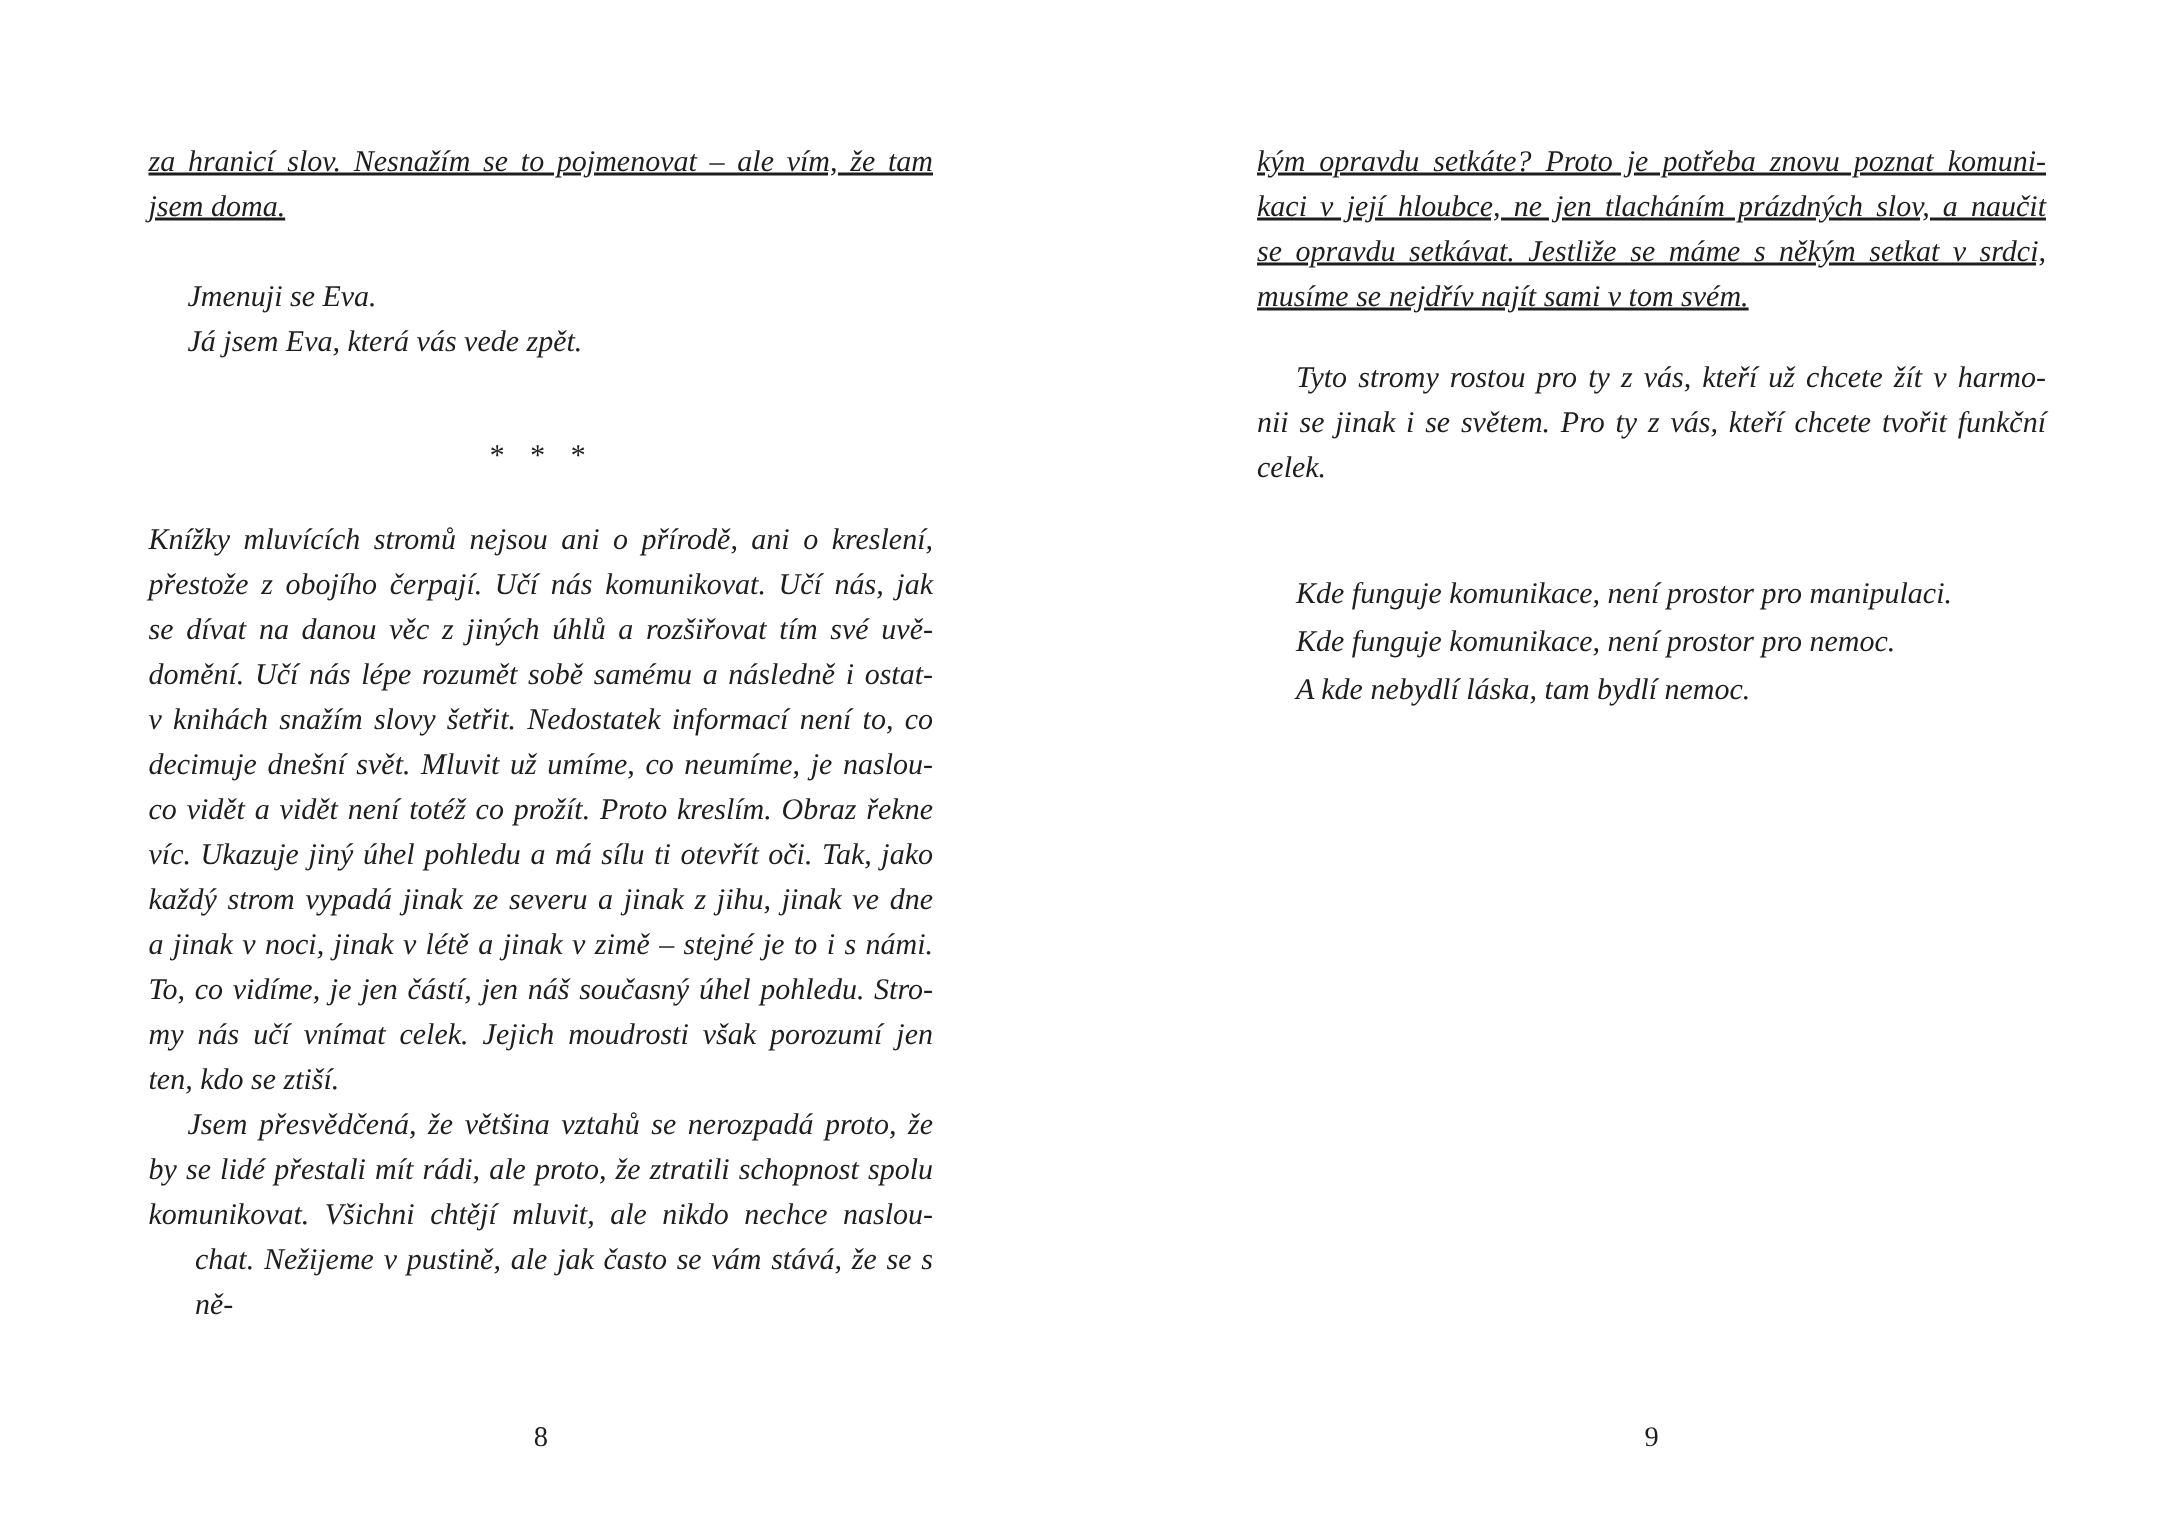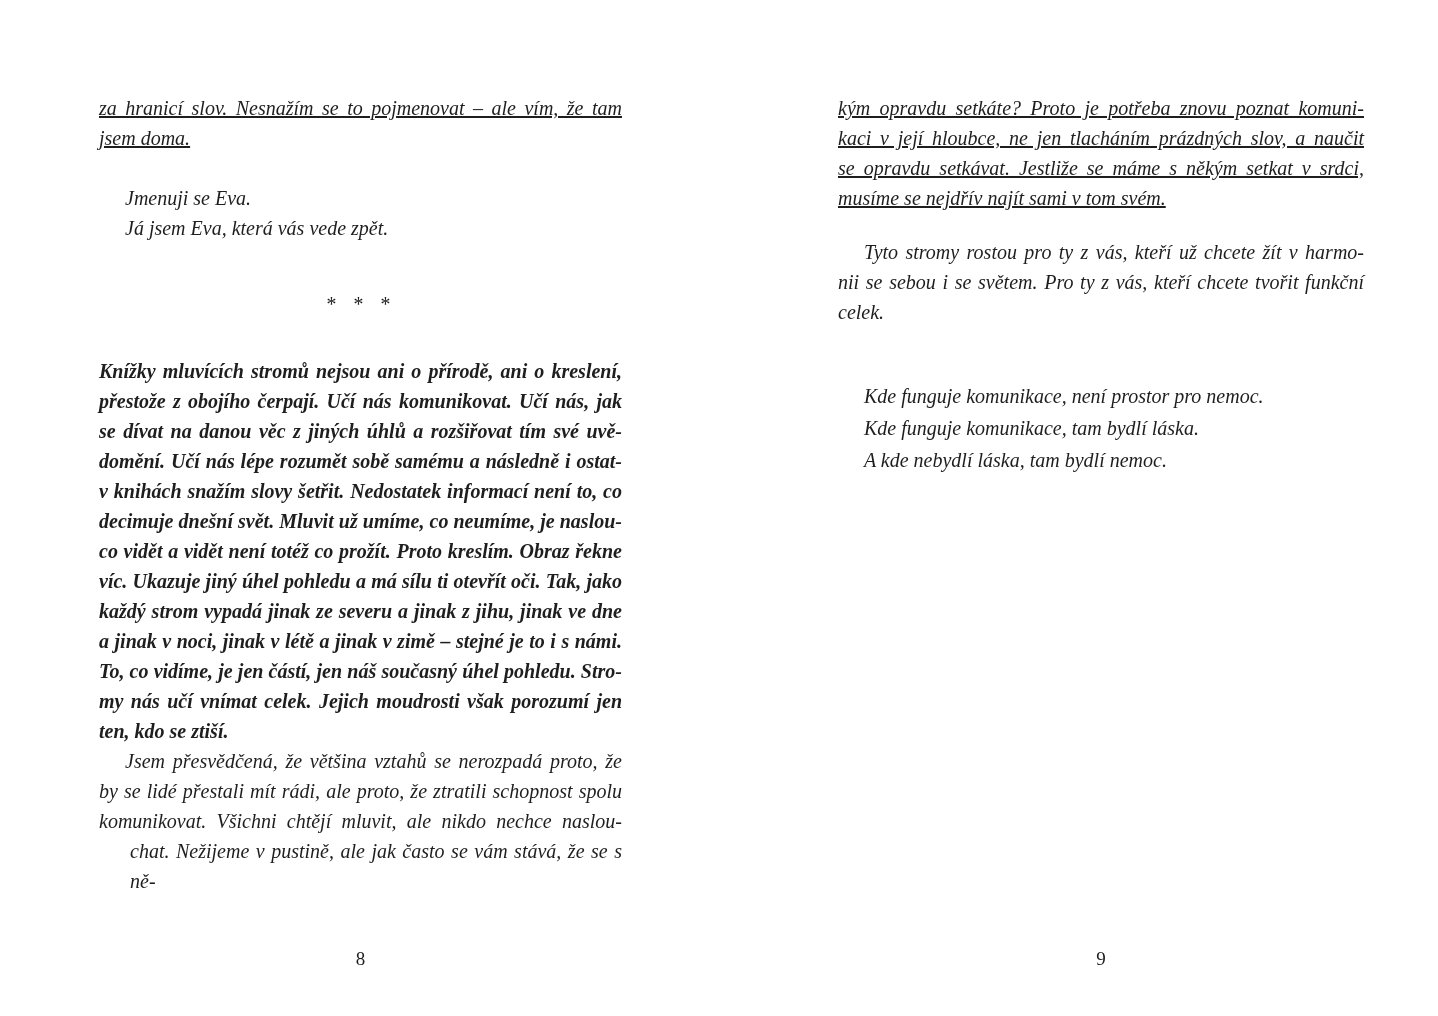--- a/index.html
+++ b/index.html
@@ -59,21 +59,21 @@
     text-align: center;
     font-style: normal;
     font-size: 19px;
     line-height: 26px;
   }
 
   
   .mt-first   { margin-top: 93px; text-decoration: underline; }
   .mt-verse   { margin-top: 30px; }
   .mt-sep     { margin-top: 46px; }
-  .mt-body    { margin-top: 37px; font-weight: bold; }
+  .mt-body    { margin-top: 26px; }
   .mt-none    { margin-top: 0; }
   .mt-para    { margin-top: 24px; }
   .mt-quatrain{ margin-top: 53px; }
 </style>
 </head>
 <body style="background: rgb(255, 255, 255); color: rgb(30, 30, 30);">
 
 <section class="page page-left">
 
   <div class="para mt-first">
@@ -124,25 +124,25 @@
 
   <div class="line">kým opravdu setkáte? Proto je potřeba znovu poznat komuni-</div>
       <div class="line">kaci v její hloubce, ne jen tlacháním prázdných slov, a naučit</div>
       <div class="line">se opravdu setkávat. Jestliže se máme s někým setkat v srdci,</div>
       <div class="line">musíme se nejdřív najít sami v tom svém.</div>
     </div>
 
   <div class="para indent mt-para">
 
   <div class="line">Tyto stromy rostou pro ty z vás, kteří už chcete žít v harmo-</div>
-      <div class="line">nii se sebou i se světem. Pro ty z vás, kteří chcete tvořit funkční</div>
+      <div class="line">nii se jinak i se světem. Pro ty z vás, kteří chcete tvořit funkční</div>
       <div class="line">celek.</div>
     </div>
 
   <div class="verse verse-wide mt-quatrain">
 
+  <div class="line">Kde funguje komunikace, není prostor pro manipulaci.</div>
       <div class="line">Kde funguje komunikace, není prostor pro nemoc.</div>
-      <div class="line">Kde funguje komunikace, tam bydlí láska.</div>
       <div class="line">A kde nebydlí láska, tam bydlí nemoc.</div>
     </div>
 
   <div class="pagenum">9</div>
 </section>
 
 </body></html>

